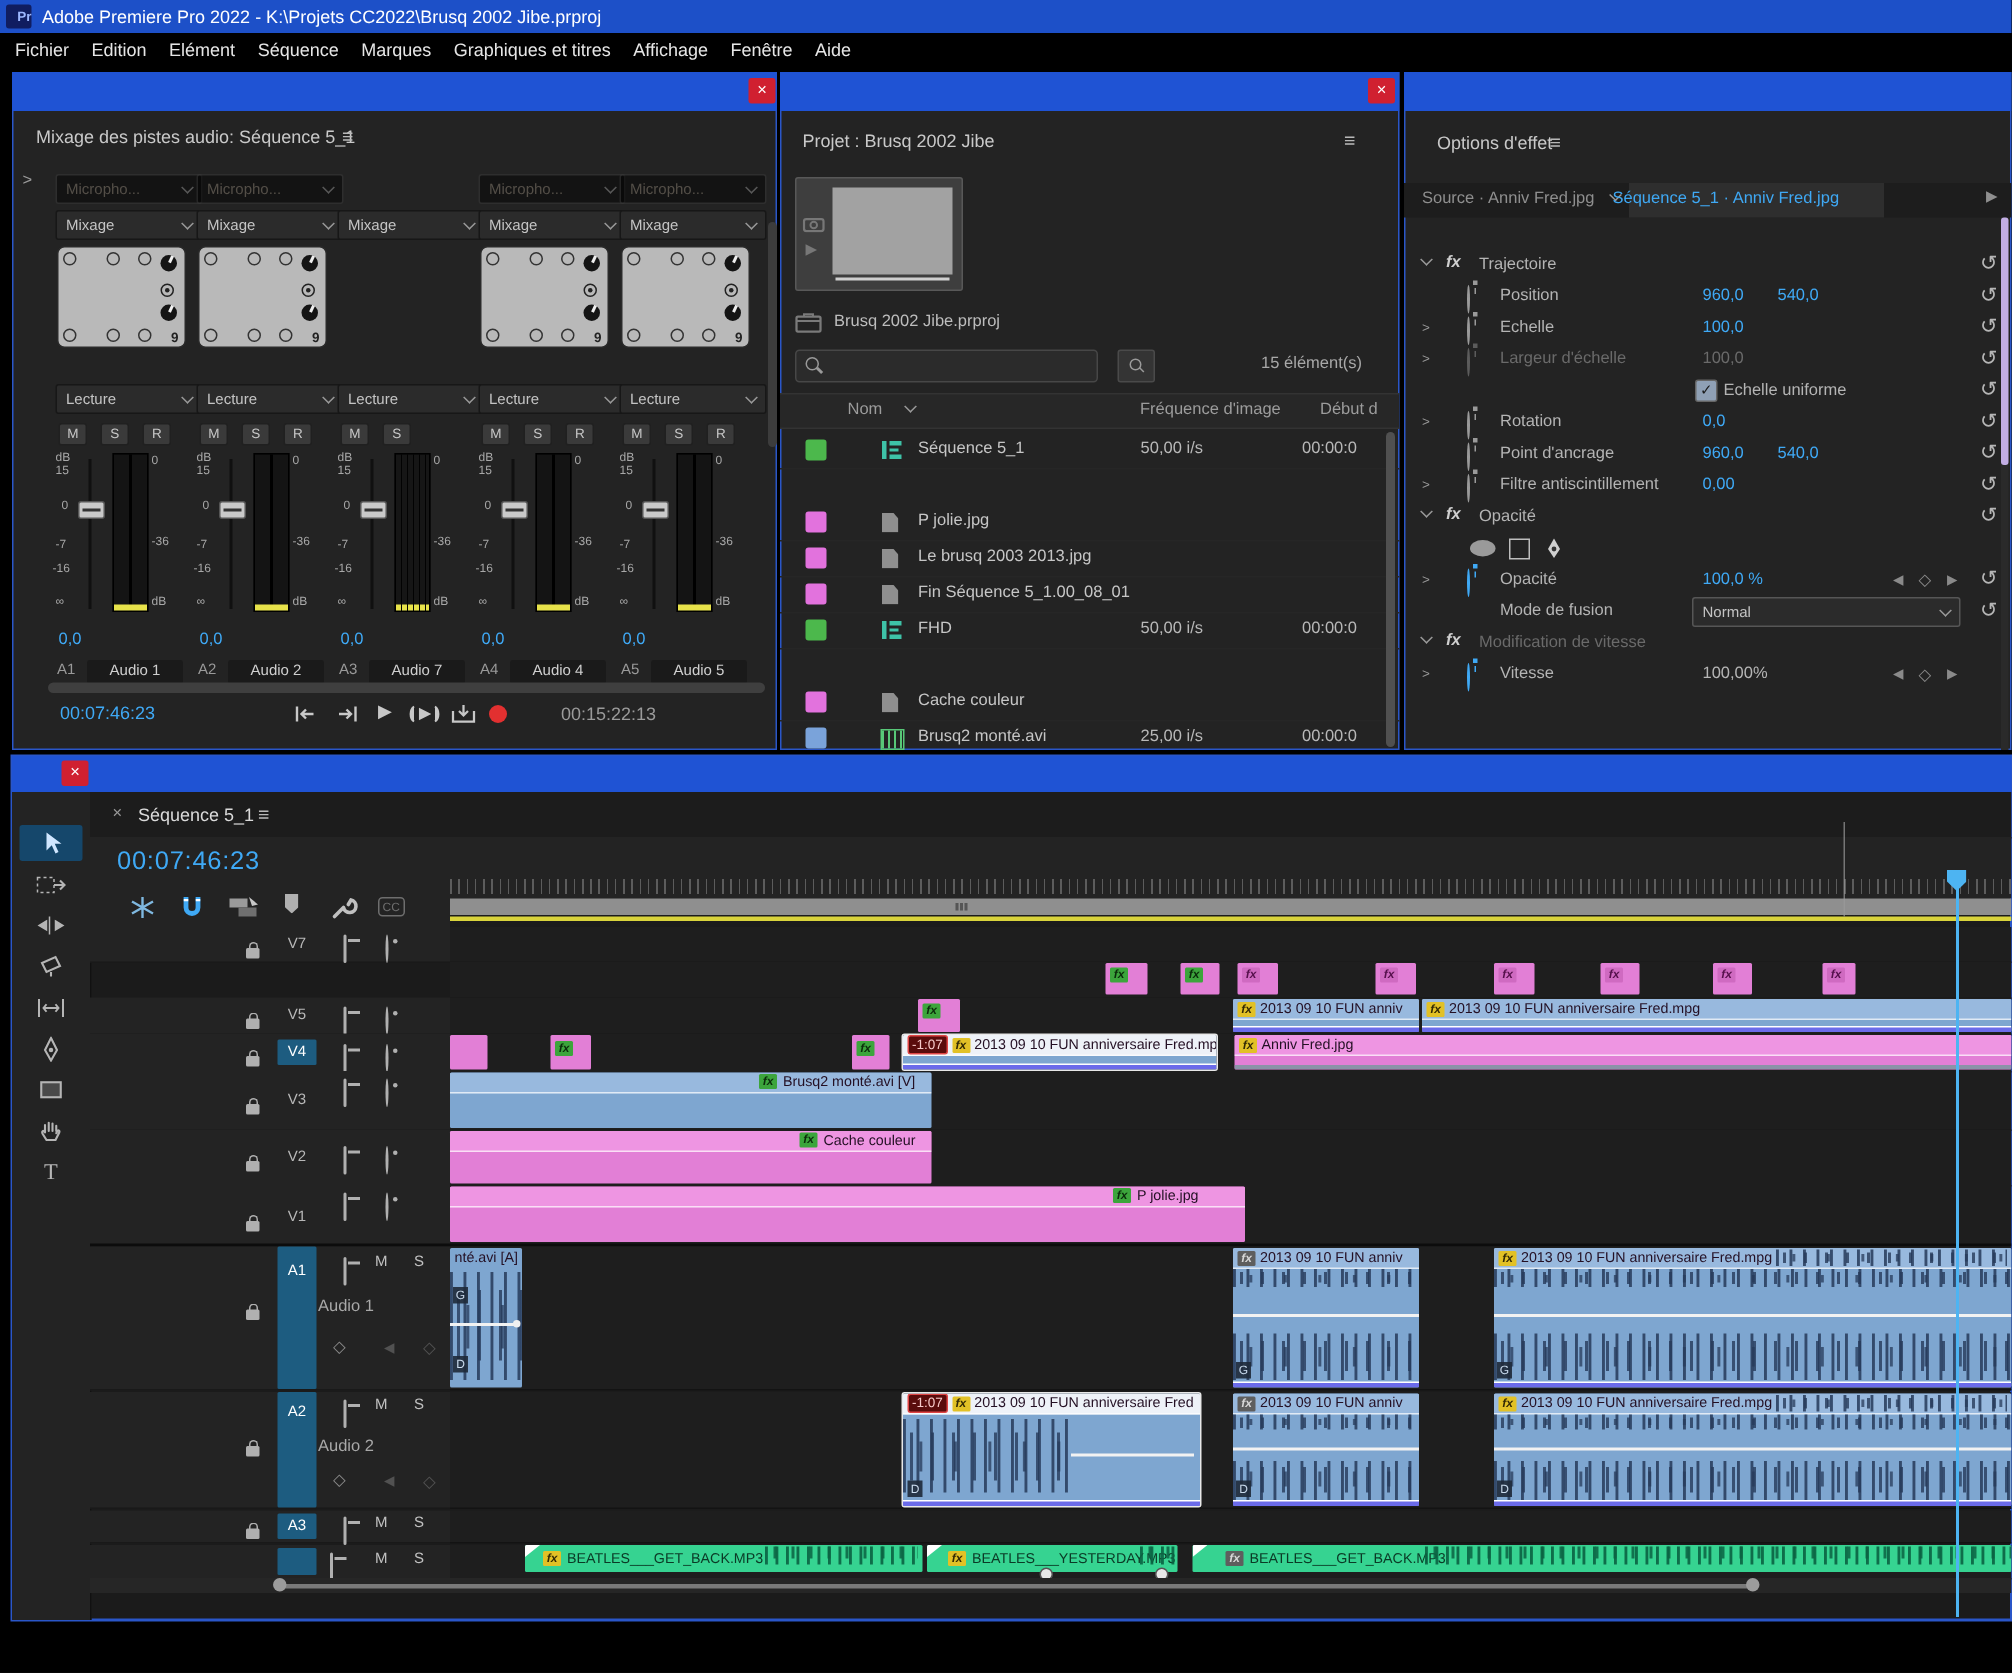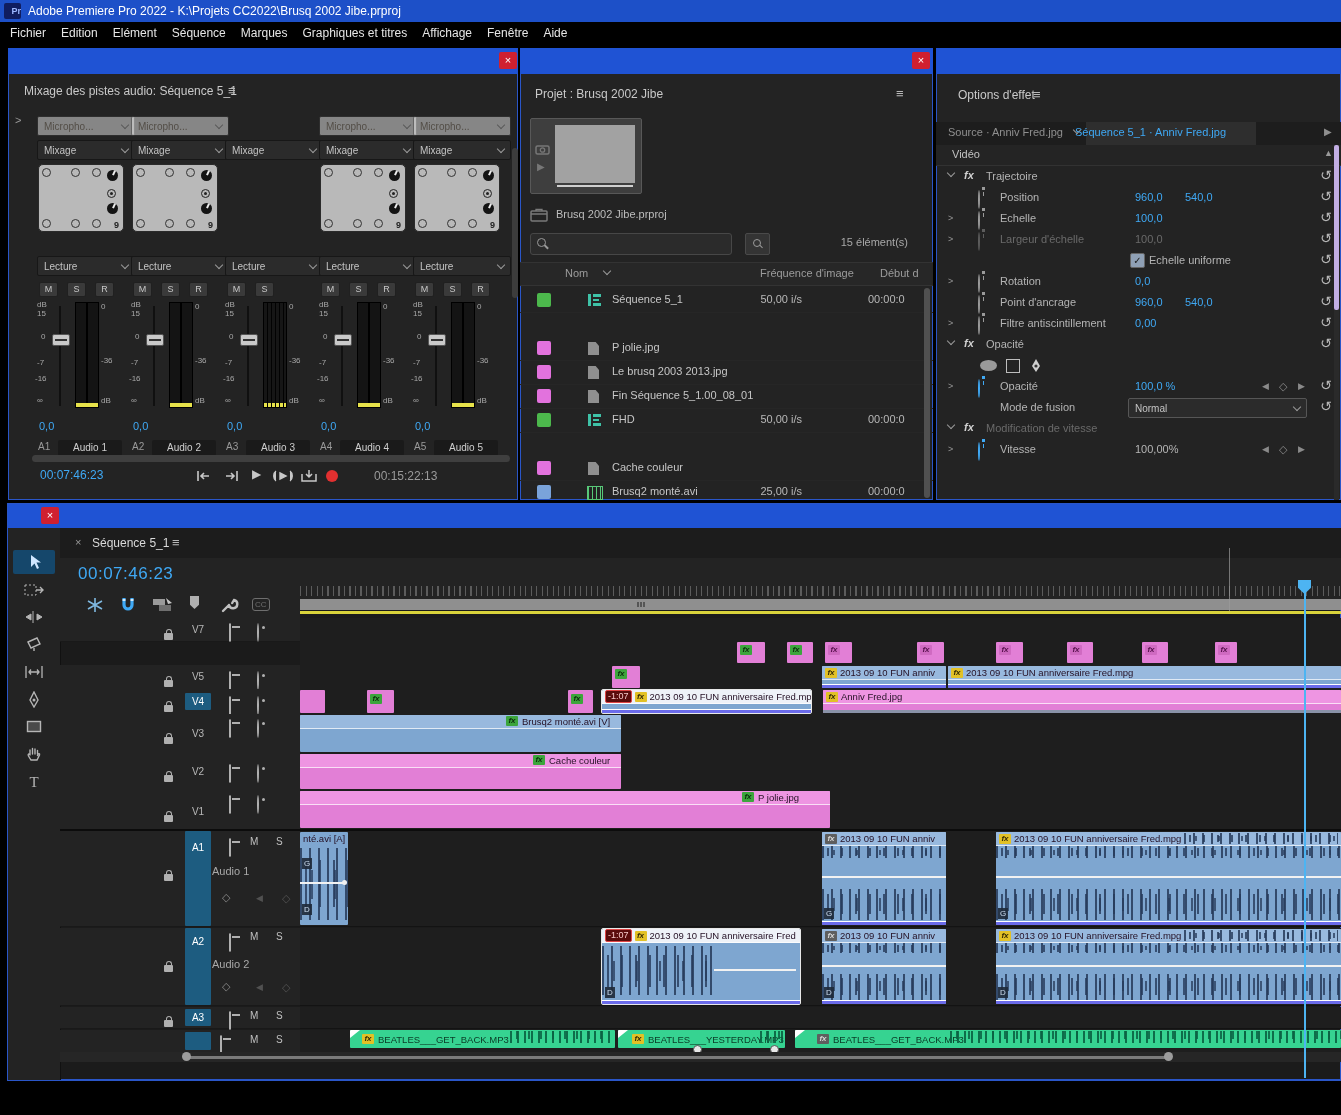--- a/index.html
+++ b/index.html
@@ -15,21 +15,21 @@
   .menu-item{color:#e6e6e6;font-size:12px;white-space:nowrap}
   .win{background:#232323;outline:1px solid #2a56c8;outline-offset:-1px}
   .winbar{left:0;top:0;height:26px;width:100%;background:#1f53d4}
   .closebox{width:18px;height:17px;background:#d02030;border-radius:2px;color:#fff;font-size:11px;
     text-align:center;line-height:16px;top:4px}
   .hamb{color:#b8b8b8;font-size:13px}
   .ptitle{color:#c9c9c9;font-size:12px}
   
   .dd{background:#2b2b2b;border:1px solid #171717;border-radius:2px;height:18px;display:flex;align-items:center;
     padding:0 6px;color:#c4c4c4;font-size:10px;justify-content:space-between}
-  .dd.dim{color:#8d8273;border-color:#3c3c3c;background:#ffffff}
+  .dd.dim{color:#8d8273;border-color:#3c3c3c;background:#000000}
   .chv{width:5px;height:5px;border-right:1.4px solid #9a9a9a;border-bottom:1.4px solid #9a9a9a;
     transform:rotate(45deg);display:inline-block;margin-top:-3px}
   .blue{color:#3fa9f5}
   .btnbox{background:#3a3a3a;border:1px solid #202020;border-radius:2px;color:#c8c8c8;font-size:9px;
     width:17px;height:13px;text-align:center;line-height:13px}
   
   .strip{top:60px;width:90px;height:352px}
   .pan{left:3px;top:56px;width:84px;height:66px;background:#b9b9b9;border:1px solid #2a2a2a;border-radius:5px}
   .pdot{width:7px;height:7px;border:1.5px solid #333;border-radius:50%;background:#b9b9b9;position:absolute}
   .knob{width:11px;height:11px;background:#141414;border-radius:50%;position:absolute}
@@ -275,21 +275,21 @@
     <div class="ab fadert"></div>
       <div class="ab faderh"></div>
     <div class="ab meter m6">
         <i class="mylw dash"></i>
       </div>
     <span class="ab scl" style="left:66px;top:194px">0</span>
     <span class="ab scl" style="left:66px;top:248px">-36</span>
     <span class="ab scl" style="left:66px;top:288px">dB</span>
     <span class="ab blue" style="left:4px;top:312px;font-size:11px">0,0</span>
     <span class="ab" style="left:3px;top:333px;font-size:10px;color:#9a9a9a">A3</span>
-    <div class="ab trackt" style="left:23px;top:332px;width:64px;height:16px">Audio 3</div>
+    <div class="ab trackt" style="left:23px;top:332px;width:64px;height:16px">Audio 7</div>
   </div>
 
   <div class="ab strip" style="left:309px">
     <div class="dd dim ab" style="left:2px;top:8px;width:84px">
         <span>Micropho...</span>
         <i class="chv"></i>
       </div>
     <div class="dd ab" style="left:2px;top:32px;width:84px">
         <span>Mixage</span>
         <i class="chv"></i>
@@ -499,24 +499,20 @@
   <div class="ab winbar"></div>
   <div class="ab ptitle txt" style="left:22px;top:40px">Options d'effet</div>
   <div class="ab hamb" style="left:97px;top:39px">≡</div>
 
   <div class="ab" style="left:0;top:74px;width:405px;height:23px;background:#1d1d1d">
     <span class="ab txt" style="left:12px;top:4px;font-size:11px;color:#8f8f8f">Source · Anniv Fred.jpg</span>
     <i class="chv ab" style="left:138px;top:8px"></i>
     <div class="ab" style="left:150px;top:0;width:170px;height:23px;background:#2e2e2e"></div>
     <span class="ab txt blue" style="left:139px;top:4px;font-size:11px">Séquence 5_1 · Anniv Fred.jpg</span>
     <span class="ab" style="left:388px;top:4px;color:#8f8f8f;font-size:10px">▶</span>
-  </div>
-  <div class="ab" style="left:0;top:97px;width:405px;height:20px;background:#242424;border-bottom:1px solid #323232">
-    <span class="ab" style="left:16px;top:3px;font-size:11px;color:#c2c2c2">Vidéo</span>
-    <span class="ab" style="left:388px;top:3px;font-size:9px;color:#9a9a9a">▲</span>
   </div>
 
   <div class="ab erow" style="top:118px">
     <i class="chv ab" style="left:12px;top:7px"></i>
     <span class="ab efx" style="left:28px;top:3px">fx</span>
     <span class="ab elab" style="left:50px;top:4px">Trajectoire</span>
     <span class="ab reset" style="left:384px;top:2px">↺</span>
   </div>
   <div class="ab erow" style="top:139px">
     <i class="ab etw" style="left:42px;top:4px"></i>

